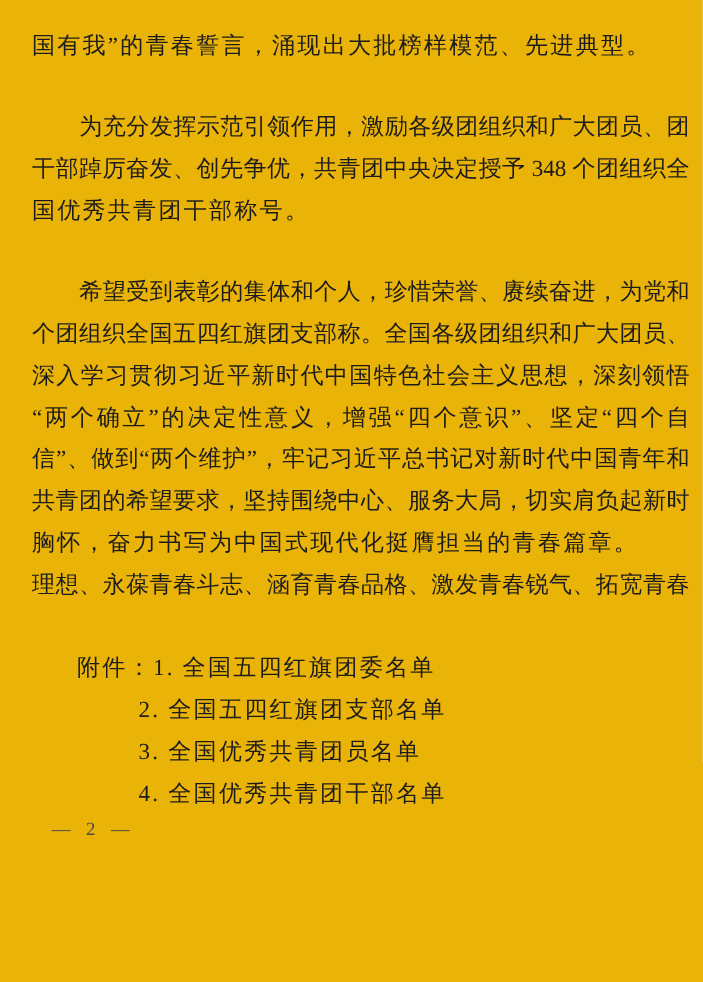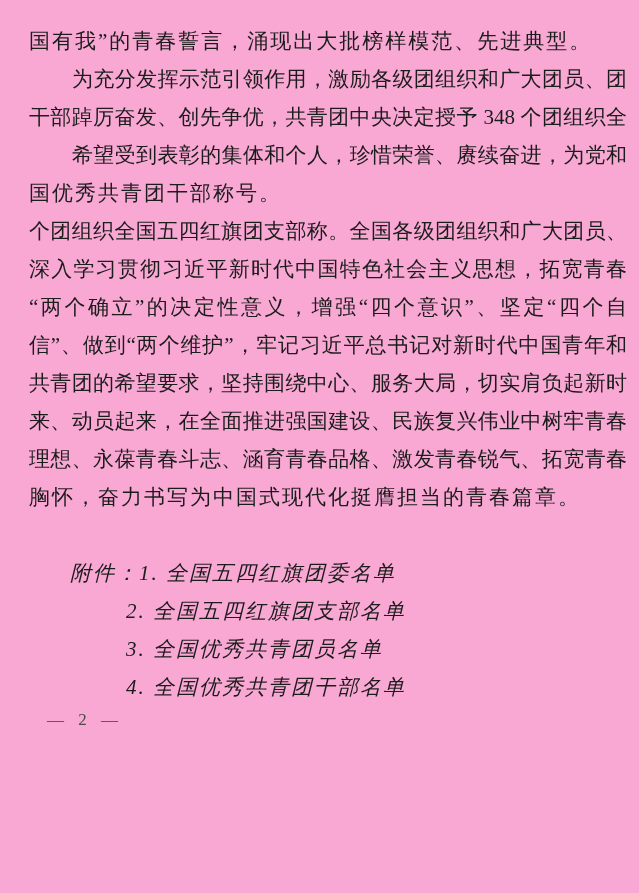--- a/index.html
+++ b/index.html
@@ -4,21 +4,21 @@
 <style>
   html, body {
     margin: 0;
     padding: 0;
     background: #ffffff;
   }
   .page {
     position: relative;
     width: 639px;
     height: 893px;
-    background: #f9a8d4;
+    background: #eab308;
     font-family: "Liberation Serif", "DejaVu Serif", serif;
     color: #1c1c1c;
     overflow: hidden;
     box-sizing: border-box;
     padding: 22px 12px 0 29px;
   }
   .body-text {
     width: 598px;
   }
   .line {
@@ -32,32 +32,32 @@
   .line.j {
     white-space: normal;
     letter-spacing: 0;
     text-align: justify;
     text-align-last: justify;
     text-justify: inter-character;
     overflow: hidden;
   }
   .line.ind {
     text-indent: 43px;
+    margin-top: 36px;
   }
   .attachments {
     margin-top: 38px;
     width: 598px;
   }
   .att-line {
     font-size: 21px;
     line-height: 38px;
     height: 38px;
     letter-spacing: 2px;
     white-space: nowrap;
-    font-style: italic;
   }
   .att-first {
     padding-left: 41px;
   }
   .att-rest {
     padding-left: 97px;
   }
   .att-label {
     letter-spacing: 2px;
   }
@@ -71,30 +71,29 @@
 </style>
 </head>
 <body>
 
 <div class="page">
 
   <div class="body-text">
     <div class="line">国有我”的青春誓言，涌现出大批榜样模范、先进典型。</div>
     <div class="line j ind">为充分发挥示范引领作用，激励各级团组织和广大团员、团</div>
     <div class="line j">干部踔厉奋发、创先争优，共青团中央决定授予 348 个团组织全</div>
+    <div class="line">国优秀共青团干部称号。</div>
     <div class="line j ind">希望受到表彰的集体和个人，珍惜荣誉、赓续奋进，为党和</div>
-    <div class="line">国优秀共青团干部称号。</div>
     <div class="line j">个团组织全国五四红旗团支部称。全国各级团组织和广大团员、</div>
-    <div class="line j">深入学习贯彻习近平新时代中国特色社会主义思想，拓宽青春</div>
+    <div class="line j">深入学习贯彻习近平新时代中国特色社会主义思想，深刻领悟</div>
     <div class="line j">“两个确立”的决定性意义，增强“四个意识”、坚定“四个自</div>
     <div class="line j">信”、做到“两个维护”，牢记习近平总书记对新时代中国青年和</div>
     <div class="line j">共青团的希望要求，坚持围绕中心、服务大局，切实肩负起新时</div>
-    <div class="line j">来、动员起来，在全面推进强国建设、民族复兴伟业中树牢青春</div>
+    <div class="line">胸怀，奋力书写为中国式现代化挺膺担当的青春篇章。</div>
     <div class="line j">理想、永葆青春斗志、涵育青春品格、激发青春锐气、拓宽青春</div>
-    <div class="line">胸怀，奋力书写为中国式现代化挺膺担当的青春篇章。</div>
   </div>
 
   <div class="attachments">
     <div class="att-line att-first">
       <span class="att-label">附件：</span><span>1. 全国五四红旗团委名单</span>
     </div>
     <div class="att-line att-rest">
       <span>2. 全国五四红旗团支部名单</span>
     </div>
     <div class="att-line att-rest">

